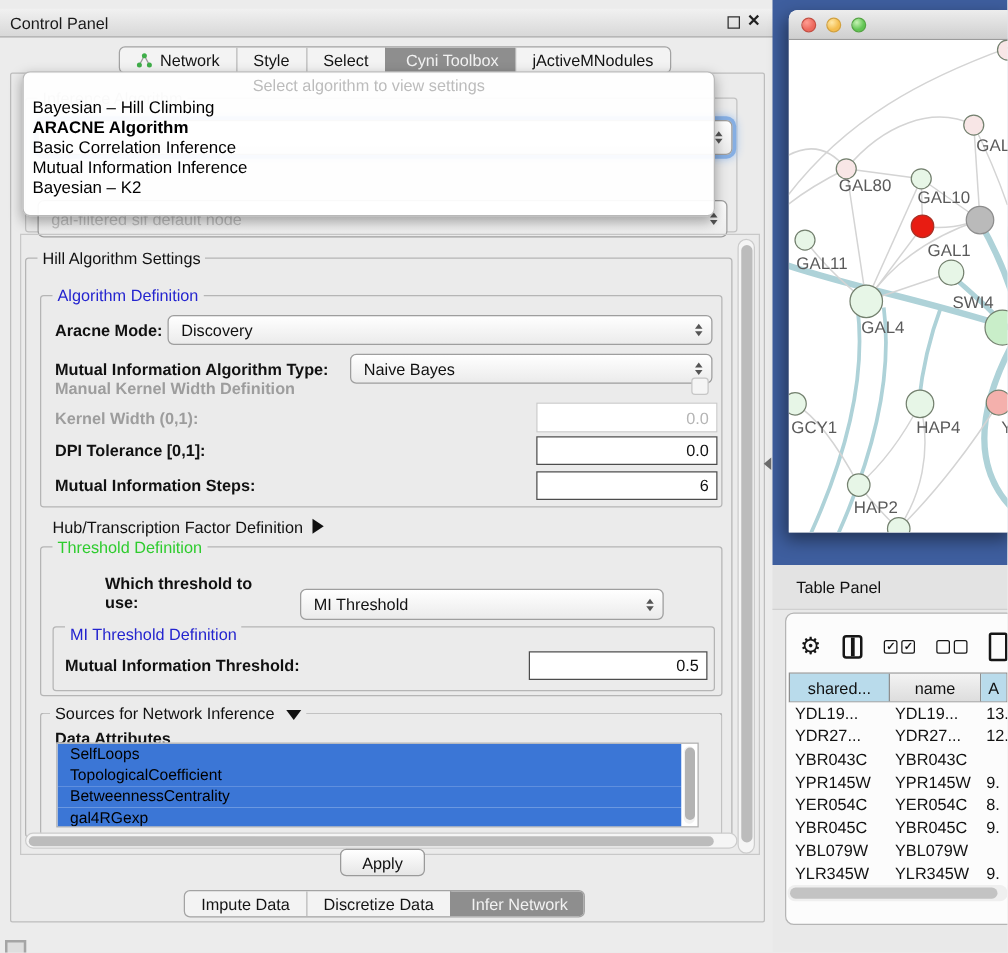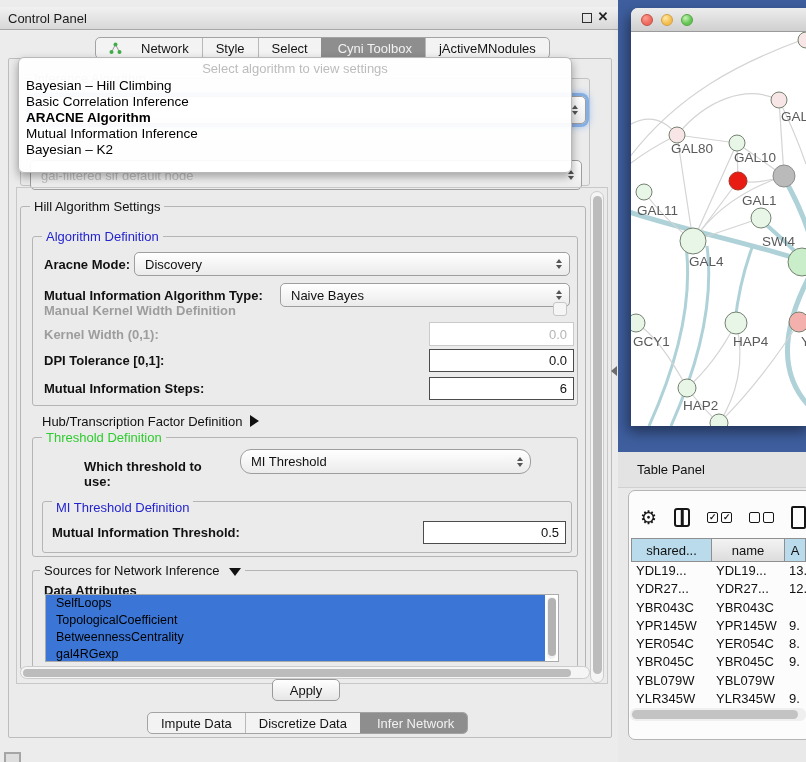--- a/index.html
+++ b/index.html
@@ -19,21 +19,21 @@
     display:flex; align-items:center; padding-left:8px; }
   .cp-title { font-size:13px; color:#1a1a1a; }
   .float-btn { position:absolute; left:582px; top:13px; width:10px; height:10px;
     border:1.5px solid #2f2f2f; background:transparent; }
   .close-btn { position:absolute; left:596px; top:9px; width:14px; height:16px;
     font-weight:bold; font-size:13px; color:#1f1f1f; text-align:center; }
 
   
   .seg { display:flex; border:1px solid #a3a3a3; border-radius:5px; overflow:hidden;
     background:#f3f3f3; height:22px; }
-  .seg .tab { display:flex; align-items:center; gap:19px; padding:0 13px; font-size:13px;
+  .seg .tab { display:flex; align-items:center; gap:6px; padding:0 13px; font-size:13px;
     color:#141414; border-left:1px solid #b9b9b9; white-space:nowrap; }
   .seg .tab:first-child { border-left:none; }
   .seg .tab.active { background:#8e8e8e; color:#f2f2f2; border-left-color:#8e8e8e;padding-left:16px; }
   .top-tabs { left:95px; top:37px; }
   .bottom-tabs { left:147px; top:712px; }
 
   .cp-frame { left:8px; top:58px; width:604px; height:680px;
     border:1px solid #bdbdbd; background:#ebebeb; border-radius:2px; }
 
   
@@ -208,22 +208,22 @@
   <span class="spin">
       <i class="up"></i>
       <i class="dn"></i>
     </span>
 </div>
 
 <div class="abs dropdown">
   <div class="dd-prompt">Select algorithm to view settings</div>
   <div id="dropdown-items">
       <div class="dd-item">Bayesian – Hill Climbing</div>
+      <div class="dd-item bold">ARACNE Algorithm</div>
       <div class="dd-item">Basic Correlation Inference</div>
-      <div class="dd-item bold">ARACNE Algorithm</div>
       <div class="dd-item">Mutual Information Inference</div>
       <div class="dd-item">Bayesian – K2</div>
     </div>
 </div>
 
 <div class="abs scroll-frame"></div>
 <div class="gbox" style="left:20px; top:206px; width:566px; height:464px;"></div>
 <div class="gbox-title abs" style="left:30px; top:199px;">Hill Algorithm Settings</div>
 
 <div class="gbox" style="left:32px; top:236px; width:546px; height:170px;"></div>
@@ -261,21 +261,21 @@
 
 <div class="lbl" style="left:42px; top:413px; height:16px;">
   <span>Hub/Transcription Factor Definition</span>
   <span class="arrow-right"></span>
 </div>
 
 <div class="gbox" style="left:32px; top:437px; width:546px; height:120px;"></div>
 <div class="gbox-title abs t-green" style="left:42px; top:430px;">Threshold Definition</div>
 
 <div class="lbl bold" style="left:84px; top:461px; height:25px; width:148px; justify-content:flex-end;">Which threshold to use:</div>
-<div class="abs combo" style="left:240px; top:449px; width:291px; height:25px;border-radius:11px;">
+<div class="abs combo" style="left:240px; top:471px; width:291px; height:25px;">
   <span>MI Threshold</span>
   <span class="spin">
       <i class="up"></i>
       <i class="dn"></i>
     </span>
 </div>
 
 <div class="gbox" style="left:42px; top:501px; width:530px; height:52px;"></div>
 <div class="gbox-title abs t-blue" style="left:52px; top:480px;margin-top:20px;">MI Threshold Definition</div>
 

